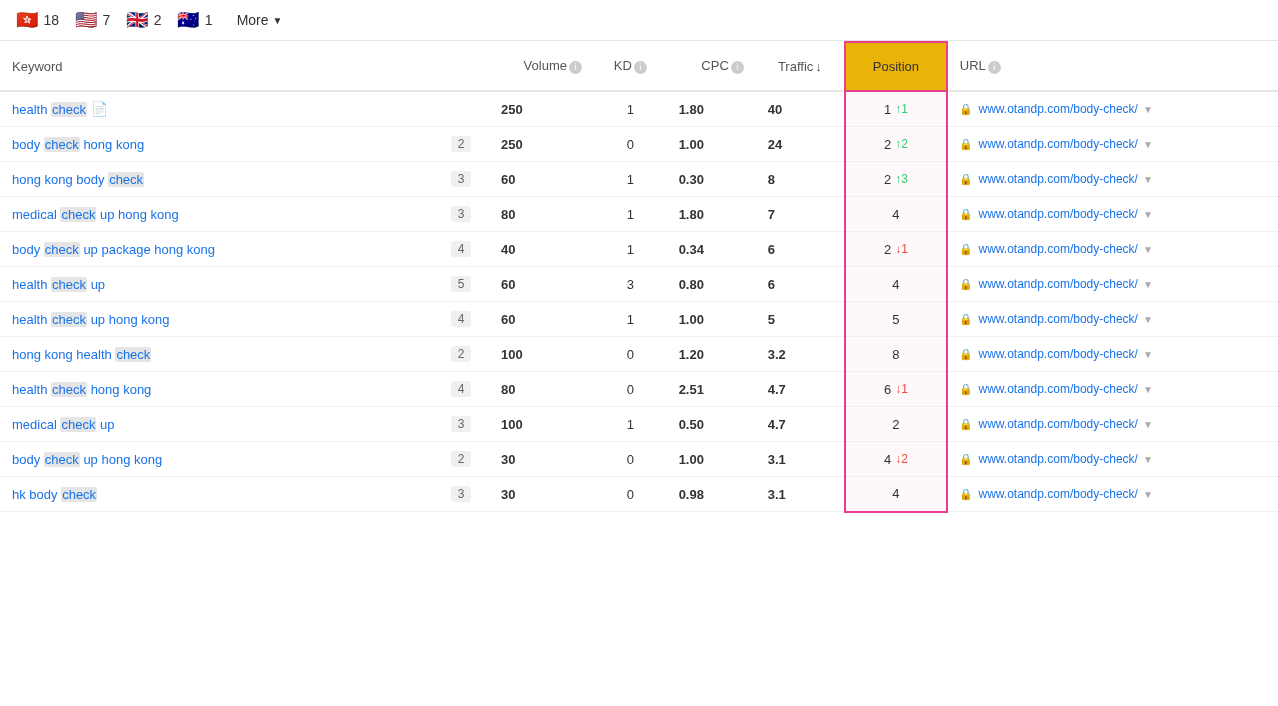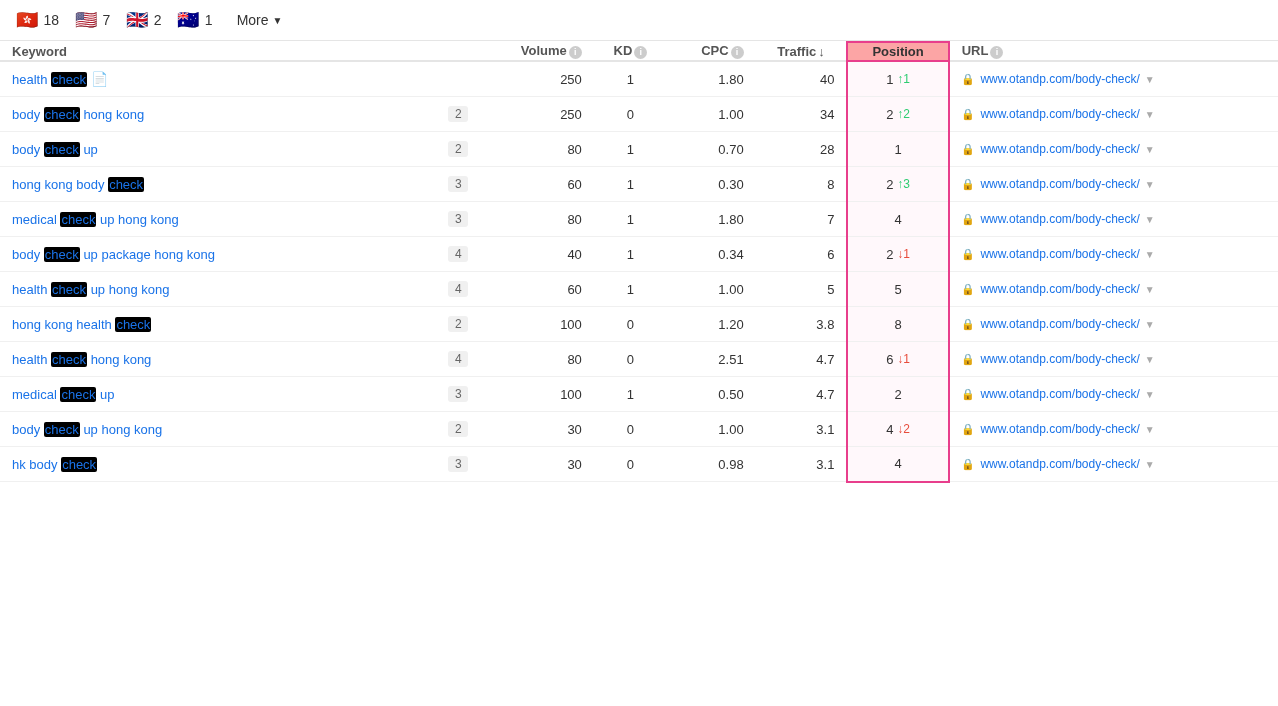--- a/index.html
+++ b/index.html
@@ -43,47 +43,48 @@
       overflow-x: auto;
     }
     table {
       width: 100%;
       border-collapse: collapse;
     }
     thead tr {
       border-bottom: 2px solid #e5e5e5;
     }
     th {
-      padding: 1px 12px;
+      padding: 16px 12px;
       text-align: left;
-      font-weight: 700;
+      font-weight: 400;
       font-size: 13px;
       color: #555;
       white-space: nowrap;
     }
     th.right, td.right {
-      text-align: right;
+      text-align: left;
+      font-weight: bold;
     }
     th.center, td.center {
       text-align: center;
     }
     td {
       padding: 9px 12px;
       font-size: 13px;
       border-bottom: 1px solid #f0f0f0;
       vertical-align: middle;
     }
 
     .keyword-link {
       color: #1a73e8;
       text-decoration: none;
       font-size: 13px;
     }
     .keyword-highlight {
-      background-color: #000000;
+      background-color: #e5e5e5;
       border-radius: 2px;
       padding: 0 1px;
     }
 
     .col-keyword { width: 340px; }
     .col-words { width: 40px; text-align: center; color: #888; }
     .col-volume { width: 80px; text-align: right; }
     .col-kd { width: 50px; text-align: center; }
     .col-cpc { width: 70px; text-align: right; }
     .col-traffic { width: 70px; text-align: center; }
@@ -102,21 +103,21 @@
       display: flex;
       align-items: center;
       gap: 1px;
     }
     .pos-up { color: #2ecc71; }
     .pos-down { color: #e74c3c; }
 
     th.col-position {
       border: 2px solid #e83e8c;
       border-bottom: 2px solid #e83e8c;
-      background: #fca5a5;
+      background: #eab308;
       color: #333;
     }
     td.col-position {
       border-left: 2px solid #e83e8c;
       border-right: 2px solid #e83e8c;
       background: #fff8fb;
     }
     tbody tr:last-child td.col-position {
       border-bottom: 2px solid #e83e8c;
     }
@@ -228,45 +229,25 @@
               <span class="url-chevron">▼</span>
             </div>
           </td>
         </tr>
         <tr>
           <td class="col-keyword"><a class="keyword-link" href="#">body <span class="keyword-highlight">check</span> hong kong</a></td>
           <td class="col-words center"><span class="words-badge">2</span></td>
           <td class="col-volume right">250</td>
           <td class="col-kd center">0</td>
           <td class="col-cpc right">1.00</td>
-          <td class="col-traffic right">34</td>
+          <td class="col-traffic right">24</td>
           <td class="col-position">
             <div class="position-cell">
               <span class="pos-number">2</span>
               <span class="pos-change pos-up">↑2</span>
-            </div>
-          </td>
-          <td class="col-url">
-            <div class="url-cell">
-              <span class="lock-icon">🔒</span>
-              <span class="url-text" style="cursor:pointer;color:#1a73e8;font-size:12px;">www.otandp.com/body-check/</span>
-              <span class="url-chevron">▼</span>
-            </div>
-          </td>
-        </tr>
-        <tr>
-          <td class="col-keyword"><a class="keyword-link" href="#">body <span class="keyword-highlight">check</span> up</a></td>
-          <td class="col-words center"><span class="words-badge">2</span></td>
-          <td class="col-volume right">80</td>
-          <td class="col-kd center">1</td>
-          <td class="col-cpc right">0.70</td>
-          <td class="col-traffic right">28</td>
-          <td class="col-position">
-            <div class="position-cell">
-              <span class="pos-number">1</span>
             </div>
           </td>
           <td class="col-url">
             <div class="url-cell">
               <span class="lock-icon">🔒</span>
               <span class="url-text" style="cursor:pointer;color:#1a73e8;font-size:12px;">www.otandp.com/body-check/</span>
               <span class="url-chevron">▼</span>
             </div>
           </td>
         </tr>
@@ -315,20 +296,40 @@
           <td class="col-keyword"><a class="keyword-link" href="#">body <span class="keyword-highlight">check</span> up package hong kong</a></td>
           <td class="col-words center"><span class="words-badge">4</span></td>
           <td class="col-volume right">40</td>
           <td class="col-kd center">1</td>
           <td class="col-cpc right">0.34</td>
           <td class="col-traffic right">6</td>
           <td class="col-position">
             <div class="position-cell">
               <span class="pos-number">2</span>
               <span class="pos-change pos-down">↓1</span>
+            </div>
+          </td>
+          <td class="col-url">
+            <div class="url-cell">
+              <span class="lock-icon">🔒</span>
+              <span class="url-text" style="cursor:pointer;color:#1a73e8;font-size:12px;">www.otandp.com/body-check/</span>
+              <span class="url-chevron">▼</span>
+            </div>
+          </td>
+        </tr>
+        <tr>
+          <td class="col-keyword"><a class="keyword-link" href="#">health <span class="keyword-highlight">check</span> up</a></td>
+          <td class="col-words center"><span class="words-badge">5</span></td>
+          <td class="col-volume right">60</td>
+          <td class="col-kd center">3</td>
+          <td class="col-cpc right">0.80</td>
+          <td class="col-traffic right">6</td>
+          <td class="col-position">
+            <div class="position-cell">
+              <span class="pos-number">4</span>
             </div>
           </td>
           <td class="col-url">
             <div class="url-cell">
               <span class="lock-icon">🔒</span>
               <span class="url-text" style="cursor:pointer;color:#1a73e8;font-size:12px;">www.otandp.com/body-check/</span>
               <span class="url-chevron">▼</span>
             </div>
           </td>
         </tr>
@@ -351,21 +352,21 @@
               <span class="url-chevron">▼</span>
             </div>
           </td>
         </tr>
         <tr>
           <td class="col-keyword"><a class="keyword-link" href="#">hong kong health <span class="keyword-highlight">check</span></a></td>
           <td class="col-words center"><span class="words-badge">2</span></td>
           <td class="col-volume right">100</td>
           <td class="col-kd center">0</td>
           <td class="col-cpc right">1.20</td>
-          <td class="col-traffic right">3.8</td>
+          <td class="col-traffic right">3.2</td>
           <td class="col-position">
             <div class="position-cell">
               <span class="pos-number">8</span>
             </div>
           </td>
           <td class="col-url">
             <div class="url-cell">
               <span class="lock-icon">🔒</span>
               <span class="url-text" style="cursor:pointer;color:#1a73e8;font-size:12px;">www.otandp.com/body-check/</span>
               <span class="url-chevron">▼</span>

